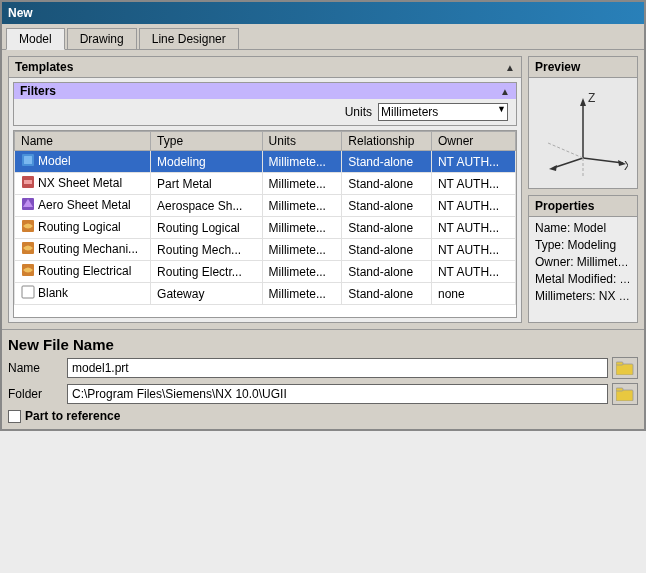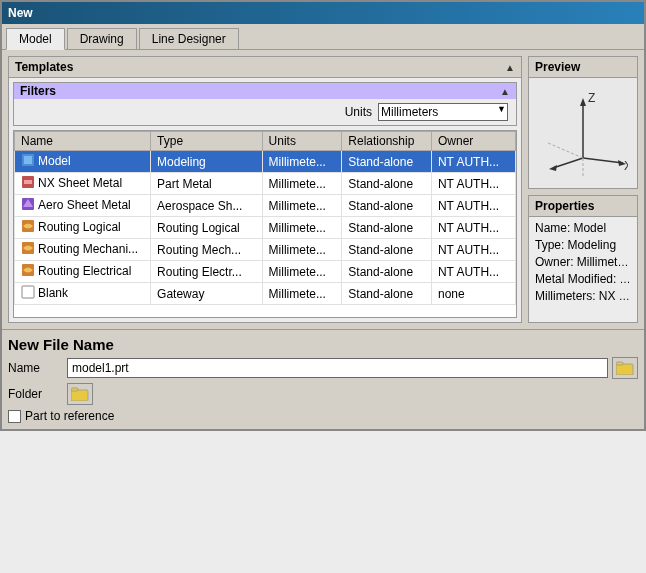--- a/index.html
+++ b/index.html
@@ -45,21 +45,21 @@
 
     .bottom-section { background: #d4d0c8; border-top: 1px solid #999; padding: 6px; }
     .bottom-title { font-weight: bold; margin-bottom: 4px; font-size: 15px; }
     .field-row { display: flex; align-items: center; margin-bottom: 4px; gap: 4px; }
     .field-label { width: 55px; font-size: 12px; }
     .field-input { flex: 1; border: 1px solid #666; background: white; padding: 2px 4px; height: 20px; font-size: 12px; }
     .folder-btn { width: 26px; height: 22px; background: #d4d0c8; border: 1px solid #888; cursor: pointer; display: flex; align-items: center; justify-content: center; }
 
     .part-ref-row { display: flex; align-items: center; gap: 4px; }
     .checkbox { width: 13px; height: 13px; border: 1px solid #666; background: white; display: inline-block; }
-    .part-ref-label { font-size: 12px; }
+    .part-ref-label { font-size: 12px; font-weight: bold; }
 
     .scrollbar-arrow { font-size: 10px; cursor: pointer; color: #333; }
 
     
     .axes-preview { width: 90px; height: 90px; }
   </style>
 </head>
 <body>
 
 <div class="window">
@@ -251,20 +251,21 @@
       <input class="field-input" type="text" value="model1.prt" style="">
       <button class="folder-btn">
         <svg width="18" height="14" viewBox="0 0 18 14">
           <rect x="0" y="3" width="17" height="11" rx="1" fill="#e8c840" stroke="#999" stroke-width="0.8"></rect>
           <rect x="0" y="1" width="7" height="3" rx="1" fill="#e8c840" stroke="#999" stroke-width="0.8"></rect>
         </svg>
       </button>
     </div>
     <div class="field-row">
       <span class="field-label">Folder</span>
+      <input class="field-input" type="text" value="C:\Program Files\Siemens\NX 10.0\UGII" style="">
       <button class="folder-btn">
         <svg width="18" height="14" viewBox="0 0 18 14">
           <rect x="0" y="3" width="17" height="11" rx="1" fill="#e8c840" stroke="#999" stroke-width="0.8"></rect>
           <rect x="0" y="1" width="7" height="3" rx="1" fill="#e8c840" stroke="#999" stroke-width="0.8"></rect>
         </svg>
       </button>
     </div>
     <div class="part-ref-row">
       <div class="checkbox"></div>
       <span class="part-ref-label">Part to reference</span>

